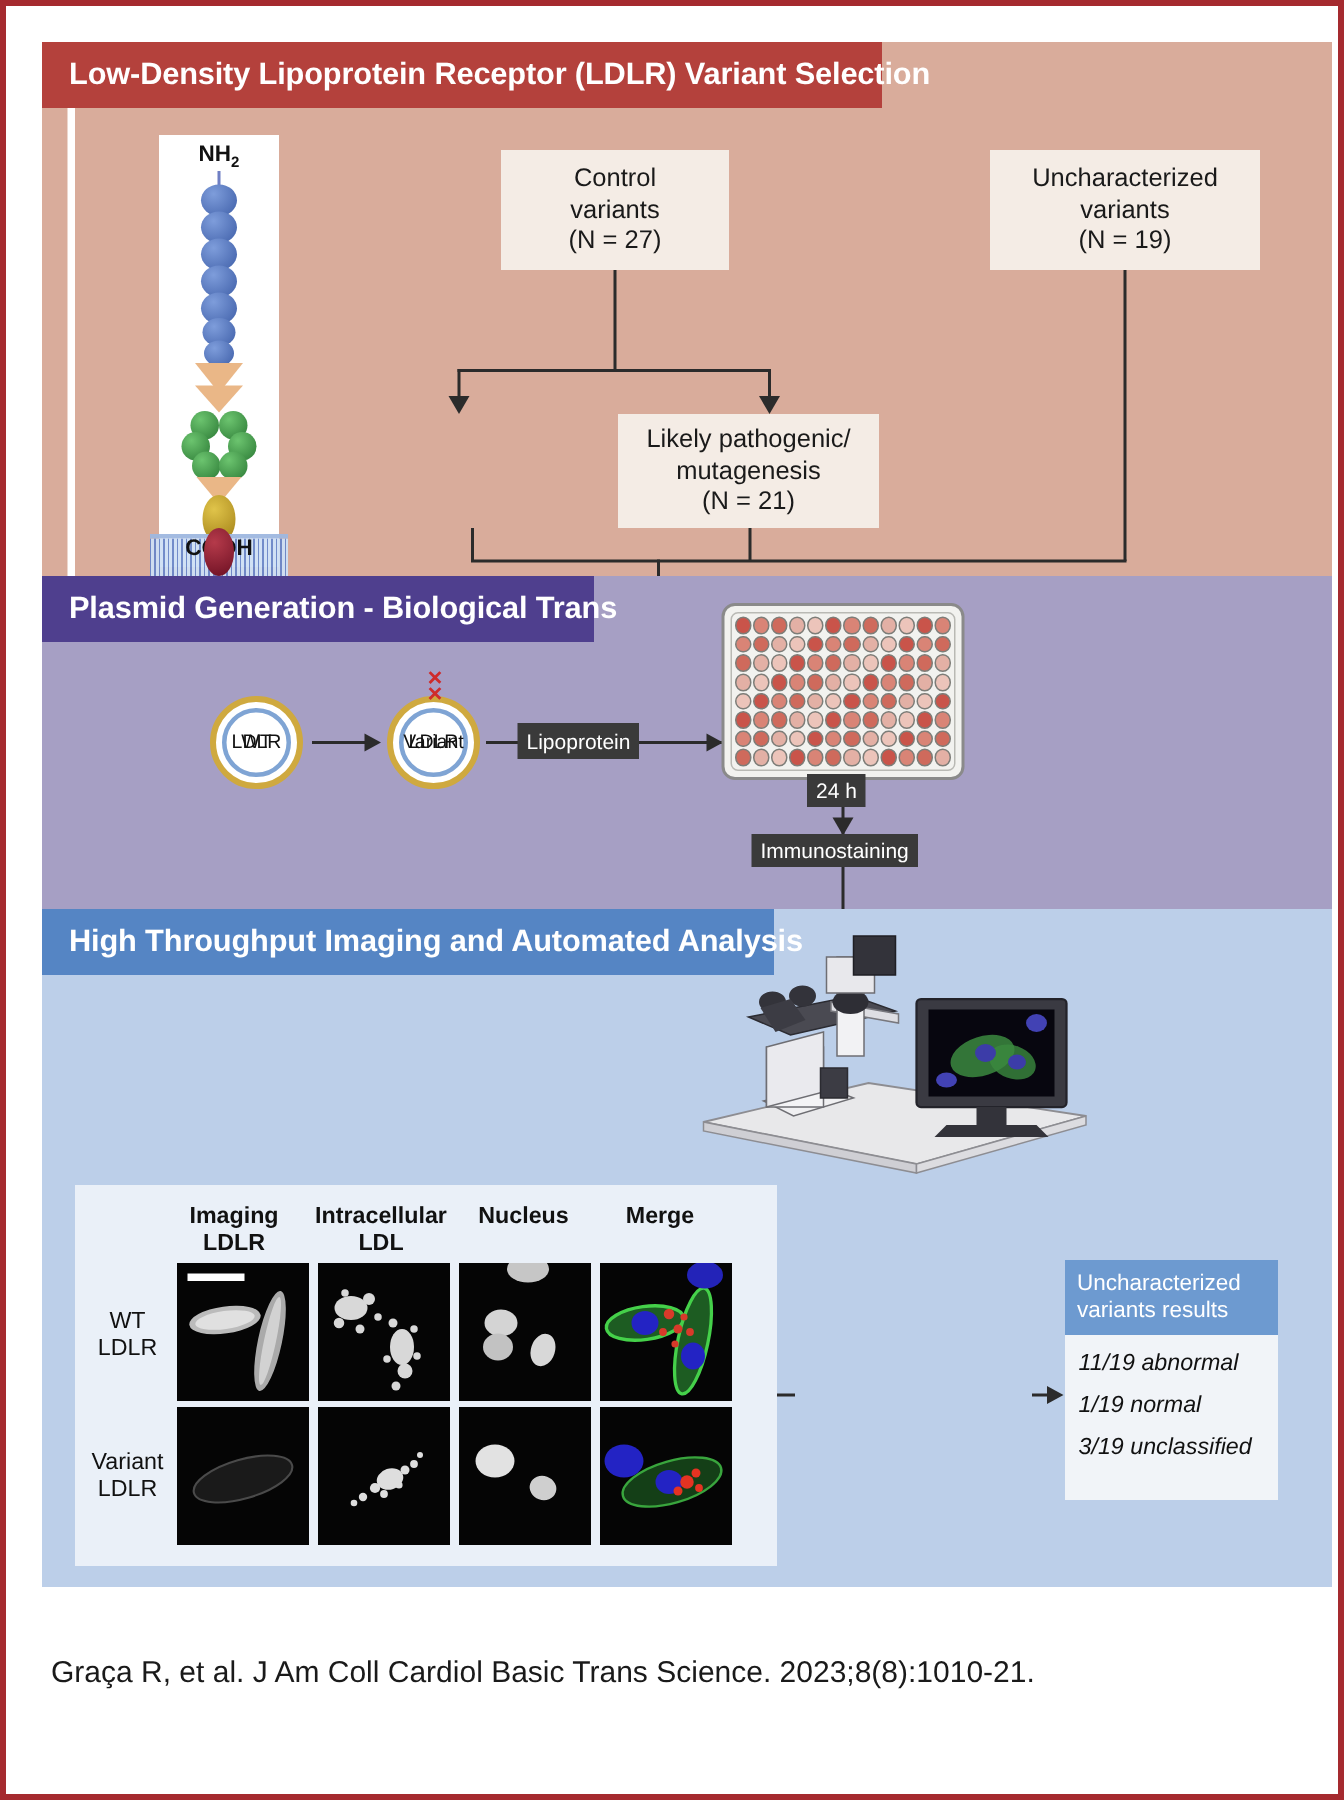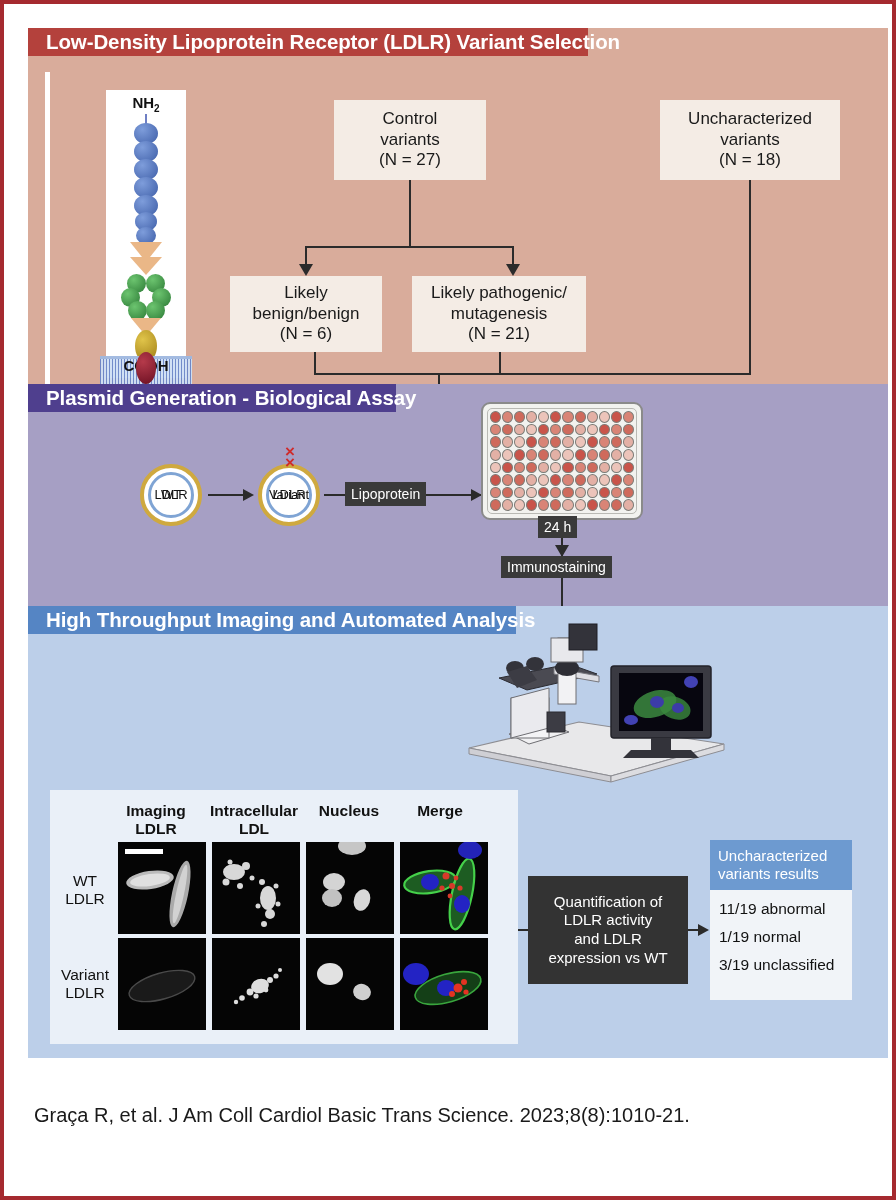--- a/index.html
+++ b/index.html
@@ -16,21 +16,21 @@
     background:#ffffff;
     overflow:hidden;
   }
   
   .sect{position:absolute;left:24px;width:860px;box-sizing:border-box;}
   #sect-selection{top:24px;height:356px;background:#d9ac9b;}
   #sect-plasmid{top:380px;height:222px;background:#a69fc4;}
   #sect-imaging{top:602px;height:452px;background:#bccfe9;}
 
   .band{
-    position:absolute;left:0;top:0;height:28px;
+    position:absolute;left:0;top:0;height:44px;
     display:flex;align-items:center;
     padding-left:18px;box-sizing:border-box;
     color:#ffffff;font-size:20.5px;font-weight:700;
     letter-spacing:-0.1px;white-space:nowrap;
   }
   #band-selection{width:560px;background:#b4413c;top:0;left:0;}
   #band-plasmid{width:368px;background:#4f3f8e;}
   #band-imaging{width:488px;background:#5585c4;}
 
   
@@ -98,21 +98,21 @@
   .mcol-hdr{position:absolute;text-align:center;font-size:15.5px;font-weight:700;color:#111;line-height:1.15;}
   .mrow-lbl{position:absolute;text-align:center;font-size:15.5px;font-weight:400;color:#111;line-height:1.15;}
   .micro{position:absolute;background:#050505;overflow:hidden;}
 
   
   #qbox{position:absolute;left:524px;top:872px;width:160px;height:108px;background:#333333;color:#fff;
     display:flex;align-items:center;justify-content:center;text-align:center;font-size:15px;line-height:1.25;}
   #resbox{position:absolute;left:706px;top:836px;width:142px;height:160px;background:#f1f4f8;}
   #resbox .rhdr{background:#6d9ad0;color:#fff;font-size:15px;font-weight:400;line-height:1.2;
     padding:7px 8px;text-align:left;}
-  #resbox .rlist{padding:10px 9px 0 9px;}
+  #resbox .rlist{padding:10px 9px 0 9px;font-style:italic;}
   #resbox .rlist div{font-size:15.5px;color:#111;margin-bottom:10px;white-space:nowrap;}
 
   
   #caption{position:absolute;left:30px;top:1098px;width:790px;font-size:20px;color:#1a1a1a;line-height:1.33;}
 </style>
 </head>
 <body>
 
 <div id="page">
 
@@ -160,35 +160,30 @@
 
     <div class="wbox" id="box-control" style="left:306px;top:72px;width:152px;height:80px;">
       <span class="ln">Control</span>
       <span class="ln">variants</span>
       <span class="ln">(N = 27)</span>
     </div>
 
     <div class="wbox" id="box-unchar" style="left:632px;top:72px;width:180px;height:80px;">
       <span class="ln">Uncharacterized</span>
       <span class="ln">variants</span>
-      <span class="ln">(N = 18)</span>
+      <span class="ln">(N = 19)</span>
     </div>
 
     <div class="ln-v" style="left:381px;top:152px;height:68px;"></div>
     <div class="ln-h" style="left:277px;top:218px;width:208px;"></div>
     <div class="ln-v" style="left:277px;top:218px;height:20px;"></div>
     <div class="arrow-d" style="left:271px;top:236px;"></div>
     <div class="ln-v" style="left:484px;top:218px;height:20px;"></div>
     <div class="arrow-d" style="left:478px;top:236px;"></div>
 
-    <div class="wbox" id="box-benign" style="left:202px;top:248px;width:152px;height:76px;">
-      <span class="ln">Likely</span>
-      <span class="ln">benign/benign</span>
-      <span class="ln">(N = 6)</span>
-    </div>
 
     <div class="wbox" id="box-path" style="left:384px;top:248px;width:174px;height:76px;">
       <span class="ln">Likely pathogenic/</span>
       <span class="ln">mutagenesis</span>
       <span class="ln">(N = 21)</span>
     </div>
 
     <div class="ln-v" style="left:286px;top:324px;height:22px;"></div>
     <div class="ln-v" style="left:471px;top:324px;height:22px;"></div>
     <div class="ln-v" style="left:721px;top:152px;height:194px;"></div>
@@ -197,21 +192,21 @@
     <div class="arrow-d" style="left:404px;top:369px;"></div>
   </div>
 
   <div class="tl-line" style="top:68px;height:322px;"></div>
   <div class="tl-line" style="top:390px;height:222px;"></div>
   <div class="tl-dot" style="top:380px;"></div>
   <div class="tl-dot" style="top:596px;"></div>
 
   <div class="sect" id="sect-plasmid">
     <div class="band" id="band-plasmid">
-      <span>Plasmid Generation - Biological Assay</span>
+      <span>Plasmid Generation - Biological Trans</span>
     </div>
 
     <div class="plasmid" style="left:112px;top:80px;">
       <span>
         <span style="display:block">WT</span>
         <span style="display:block">LDLR</span>
       </span>
     </div>
 
     <div class="ln-h" style="left:180px;top:110px;width:36px;"></div>
@@ -516,28 +511,20 @@
             <circle cx="58" cy="50" r="4.5"></circle>
             <circle cx="64" cy="44" r="3"></circle>
             <circle cx="52" cy="56" r="3"></circle>
             <circle cx="66" cy="54" r="2.6"></circle>
           </g>
       </svg>
     </div>
   </div>
 
   <div class="ln-h" style="left:514px;top:925px;width:12px;"></div>
-  <div id="qbox">
-    <div>
-      <div>Quantification of</div>
-      <div>LDLR activity</div>
-      <div>and LDLR</div>
-      <div>expression vs WT</div>
-    </div>
-  </div>
   <div class="ln-h" style="left:684px;top:925px;width:14px;"></div>
   <div class="arrow-r" style="left:694px;top:920px;"></div>
 
   <div id="resbox">
     <div class="rhdr">
       <span style="display:block">Uncharacterized</span>
       <span style="display:block">variants results</span>
     </div>
     <div class="rlist">
       <div>11/19 abnormal</div>

